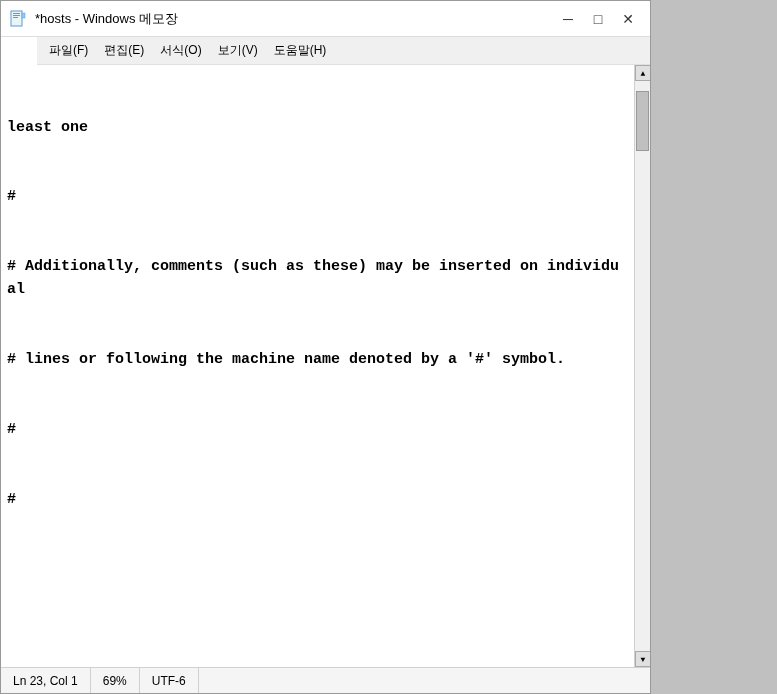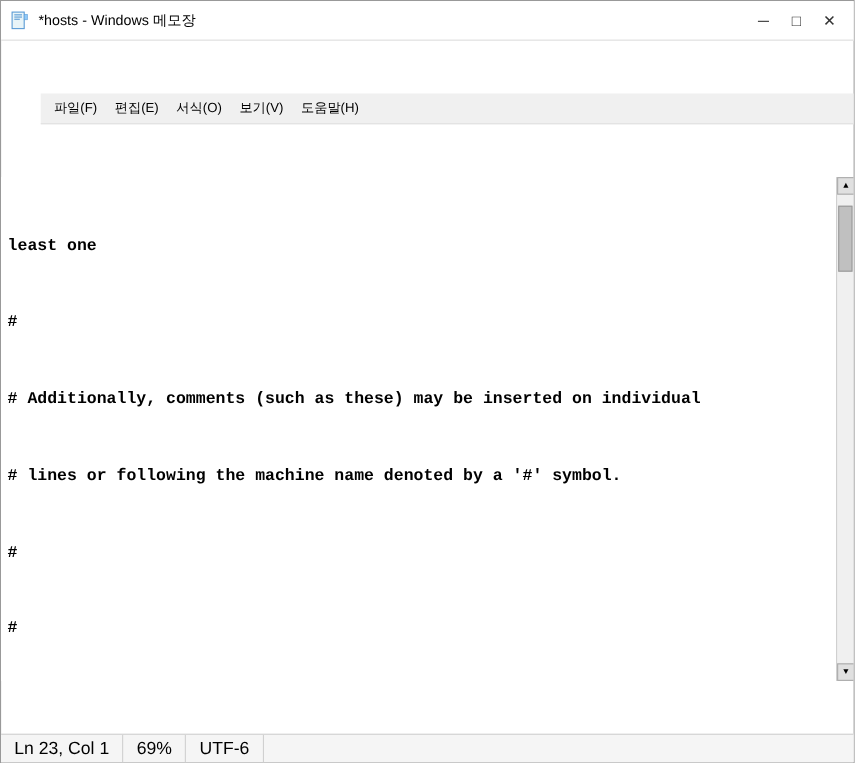--- a/index.html
+++ b/index.html
@@ -5,27 +5,26 @@
     * { margin: 0; padding: 0; box-sizing: border-box; }
     body {
       font-family: 'Courier New', Courier, monospace;
       background: #c0c0c0;
       width: 777px;
       height: 694px;
       overflow: hidden;
     }
 
     .window {
-      width: 777px;
+      width: 651px;
       height: 694px;
       background: #ffffff;
       border: 1px solid #999;
       display: flex;
       flex-direction: column;
-      gap: 48px;
     }
 
     .title-bar {
       background: #ffffff;
       display: flex;
       align-items: center;
       justify-content: space-between;
       padding: 6px 8px;
       border-bottom: 1px solid #ddd;
       height: 36px;
@@ -149,21 +148,21 @@
     }
 
     .status-bar {
       display: flex;
       align-items: center;
       border-top: 1px solid #d0d0d0;
       background: #f5f5f5;
       height: 26px;
       flex-shrink: 0;
       font-family: 'Malgun Gothic', sans-serif;
-      font-size: 16px;
+      font-size: 12px;
       color: #000;
     }
 
     .status-item {
       padding: 0 12px;
       border-right: 1px solid #d0d0d0;
       height: 100%;
       display: flex;
       align-items: center;
     }

